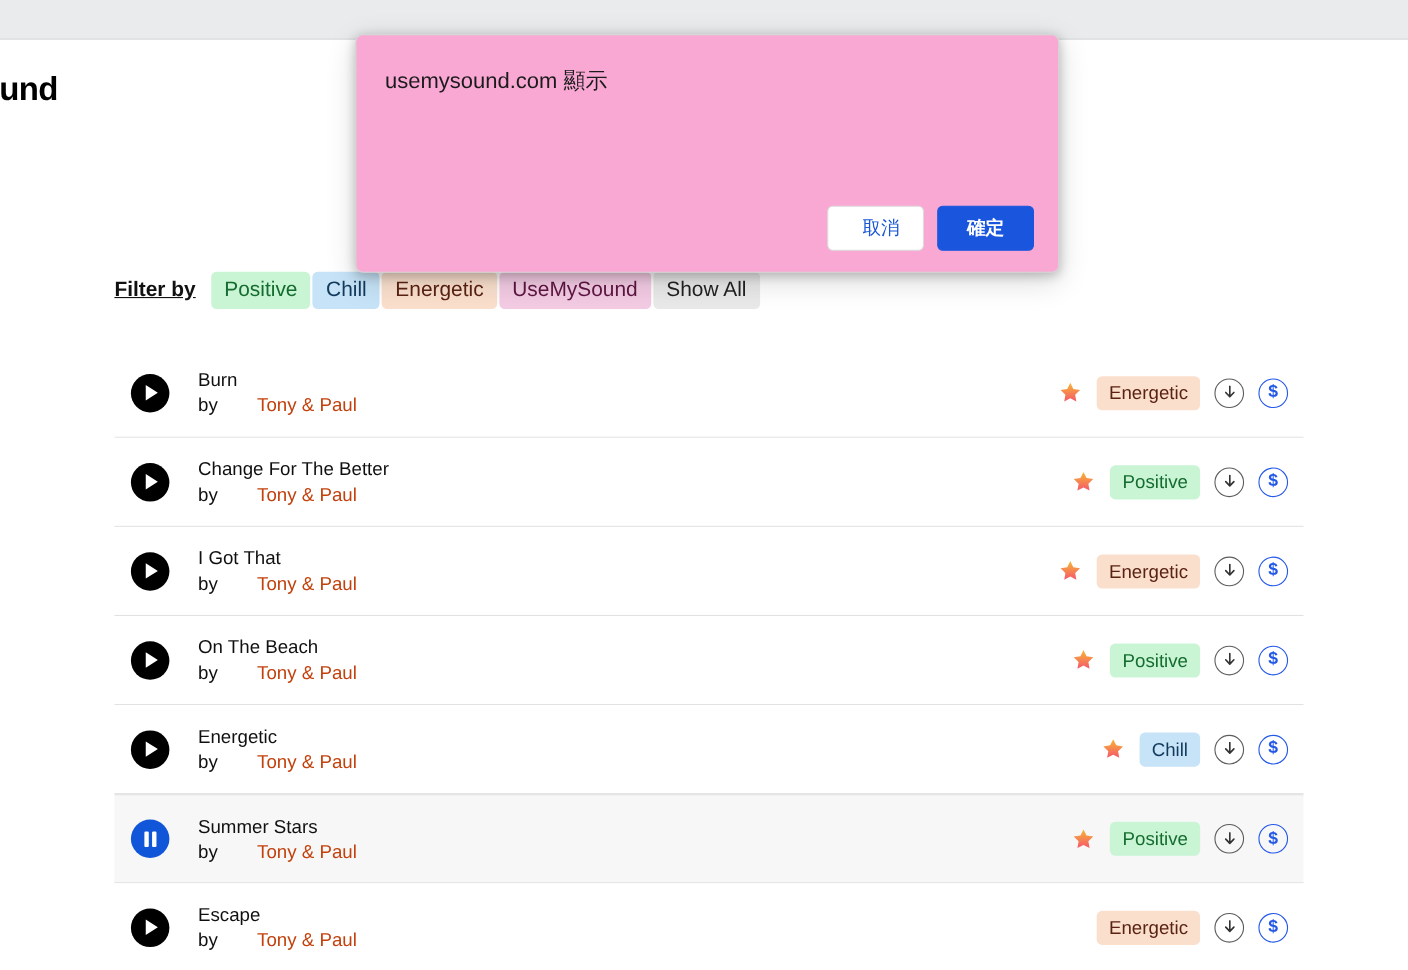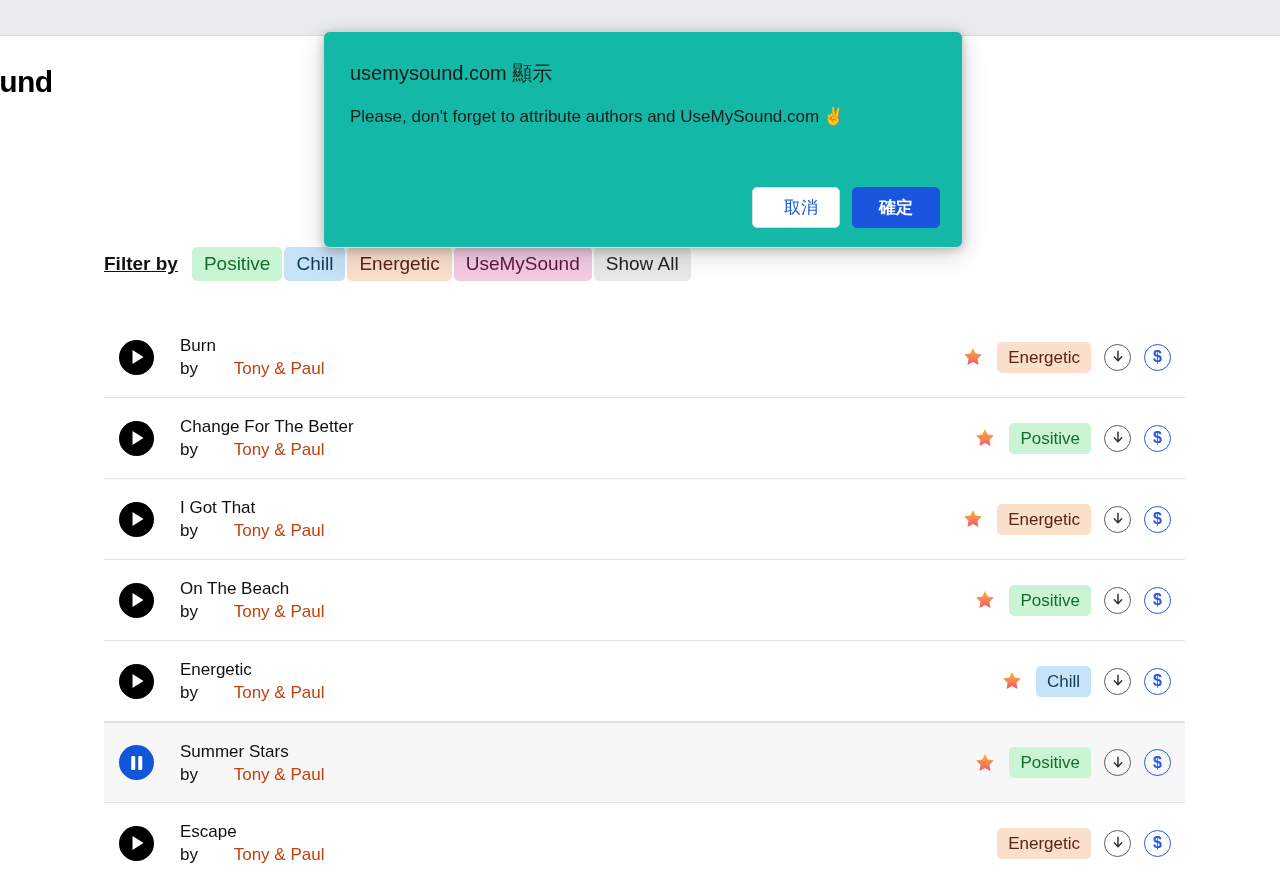--- a/index.html
+++ b/index.html
@@ -224,21 +224,21 @@
     font-family: "Liberation Sans", sans-serif;
   }
 
   
   #js-dialog {
     position: absolute;
     top: 31px;
     left: 323px;
     width: 640px;
     height: 217px;
-    background: #14b8a6;
+    background: #f9a8d4;
     border-radius: 7px;
     box-shadow: 0 2px 10px rgba(0,0,0,0.22), 0 8px 28px rgba(0,0,0,0.14);
     z-index: 50;
     border: 1px solid #d6d6d6;
   }
 
   #dialog-title {
     position: absolute;
     top: 28px; left: 26px;
     font-size: 20px;
@@ -513,18 +513,17 @@
             <span class="dollar-glyph">$</span>
           </button>
         </div>
       </div>
     </div>
 
 </div>
 
 <div id="js-dialog">
   <div id="dialog-title">usemysound.com 顯示</div>
-  <div id="dialog-message">Please, don't forget to attribute authors and UseMySound.com ✌️</div>
   <div id="dialog-buttons">
     <button class="dlg-btn" id="dialog-cancel-button">取消</button>
     <button class="dlg-btn" id="dialog-confirm-button">確定</button>
   </div>
 </div>
 
 </body></html>

